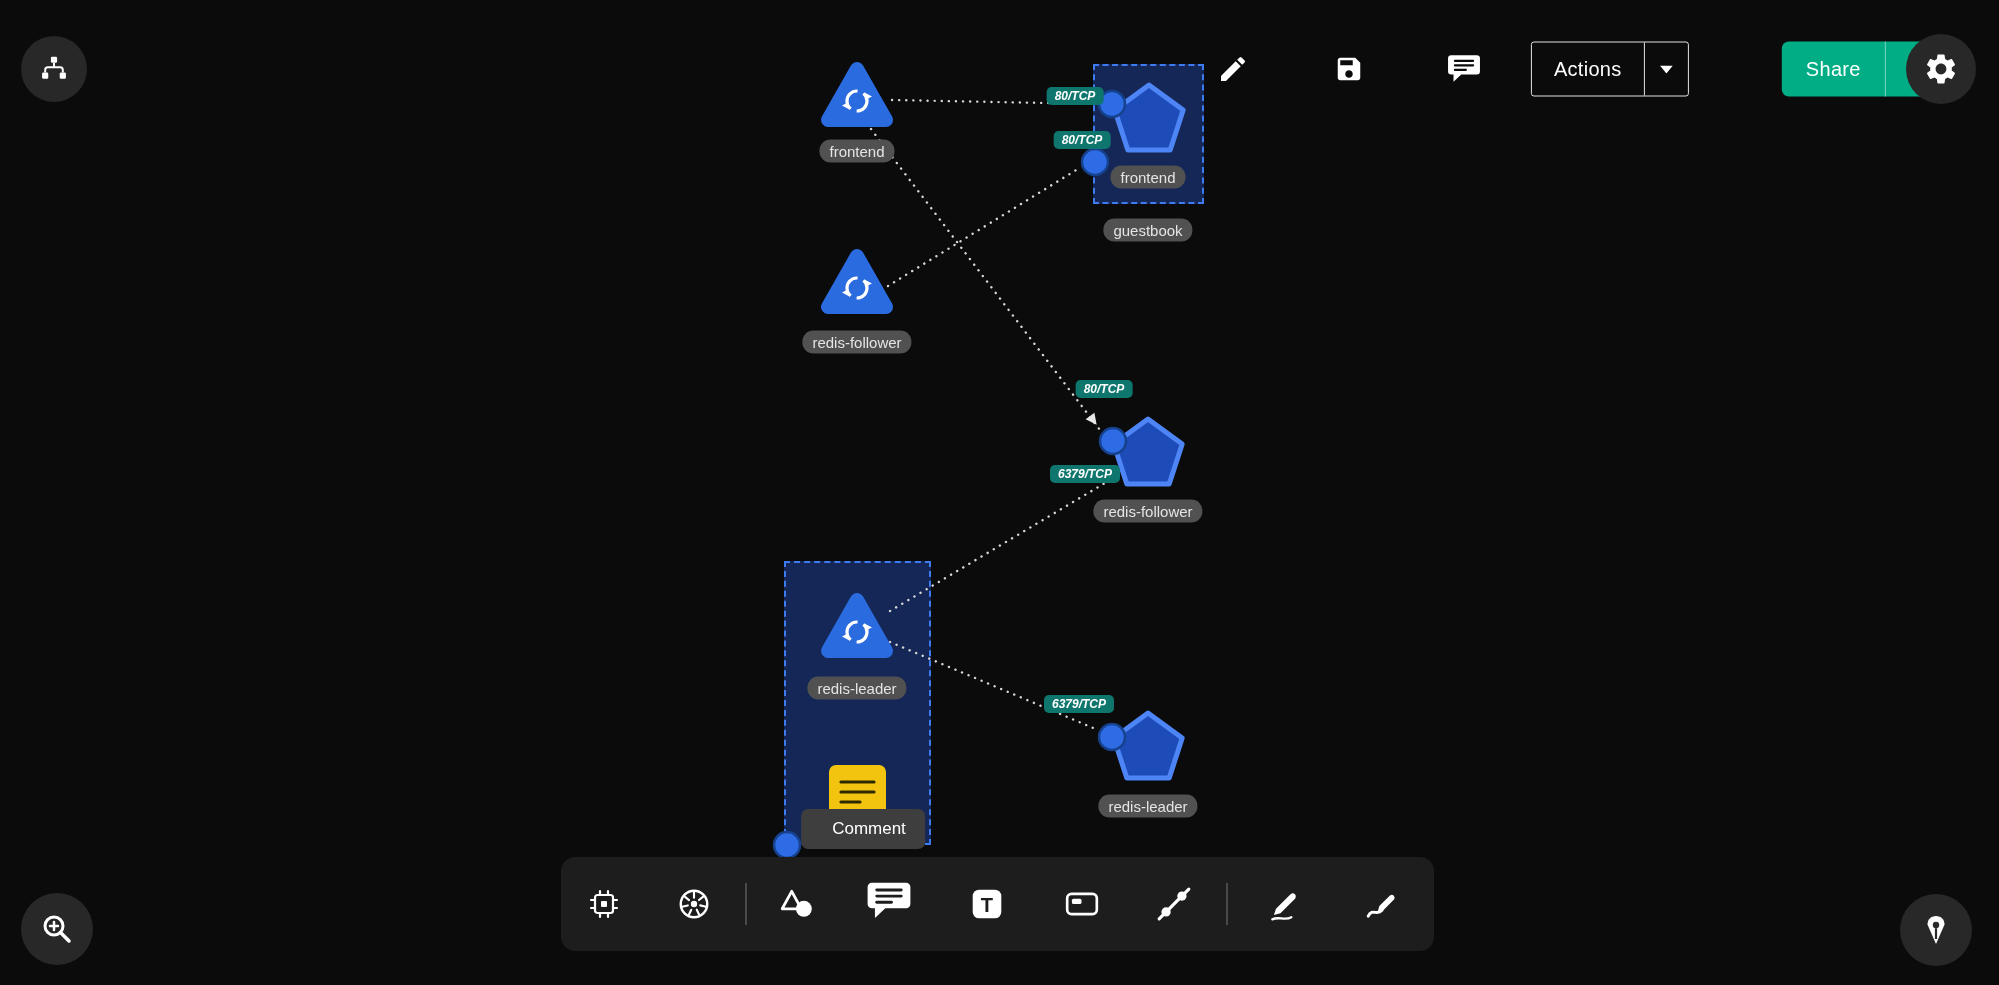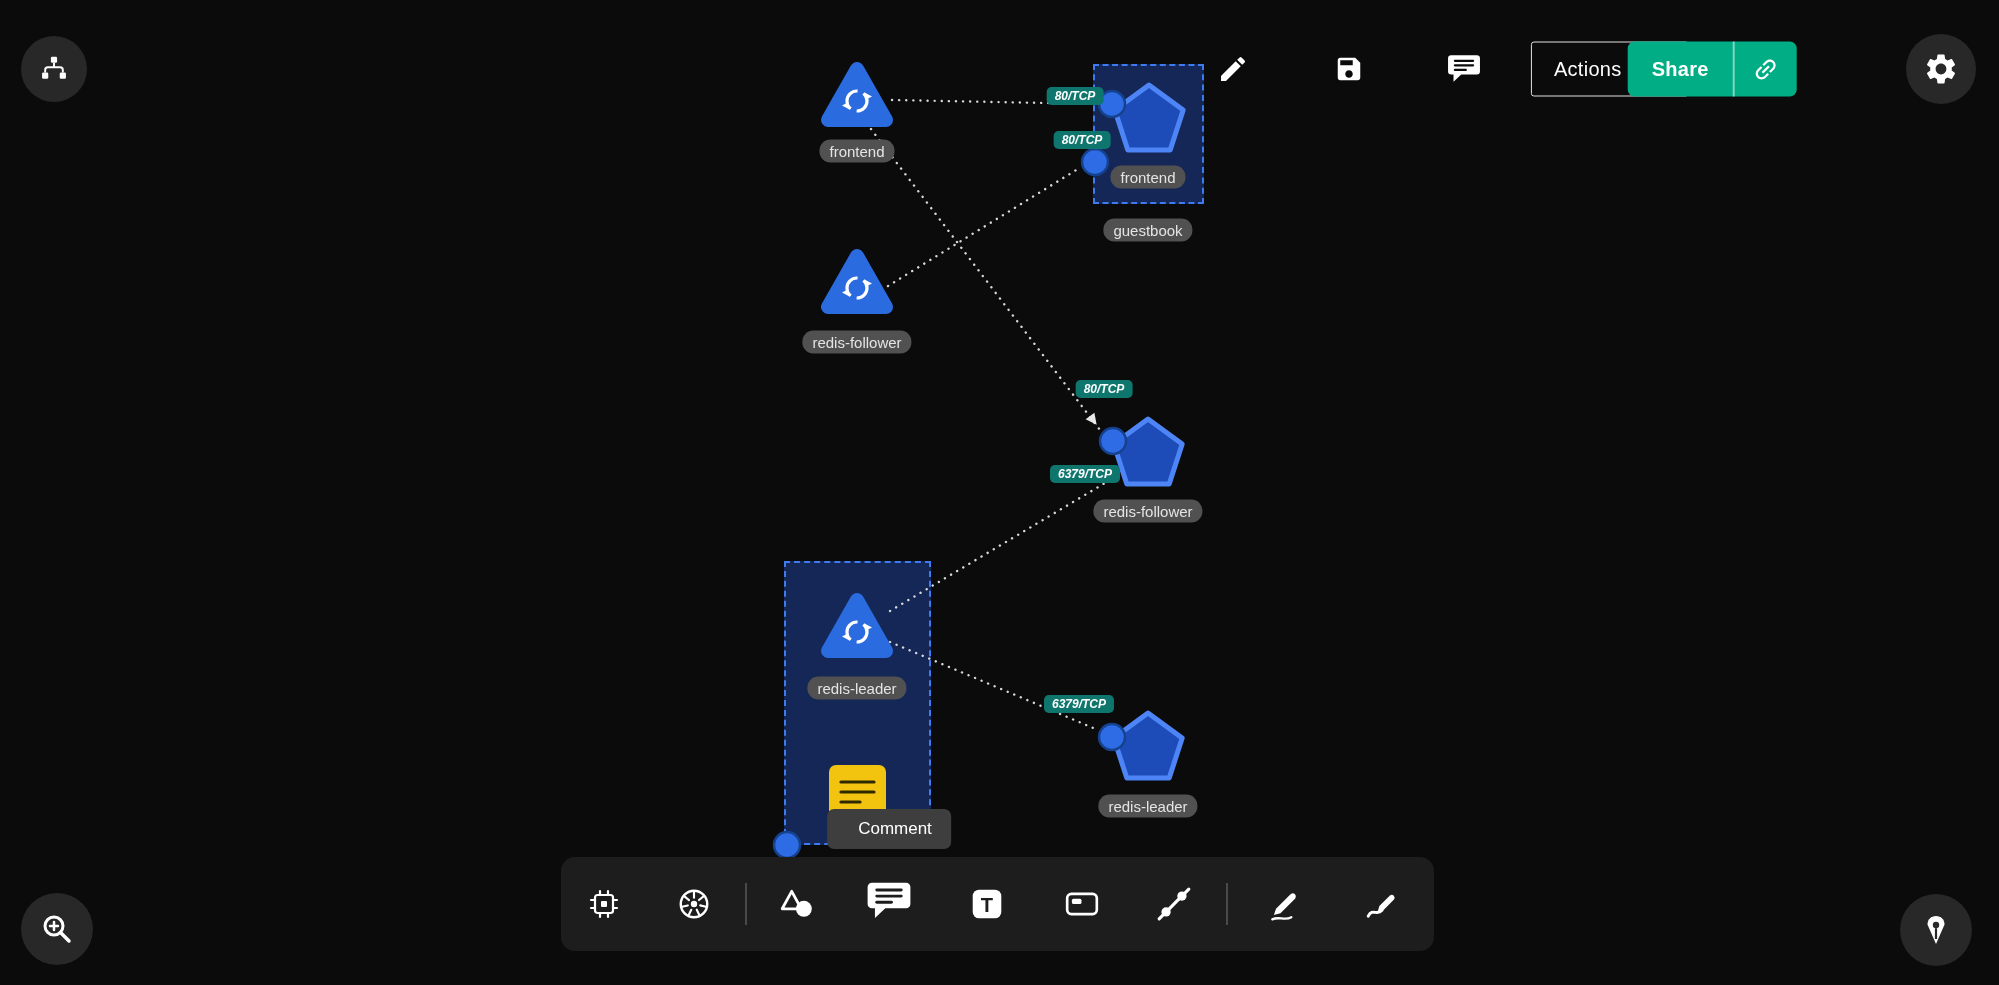--- a/index.html
+++ b/index.html
@@ -183,21 +183,21 @@
 <div class="ctr actions-btn" style="left:1610px; top:69px;">
   <span class="actions-label">Actions</span>
   <span class="actions-sep"></span>
   <span class="actions-caret">
     <svg width="13" height="8" viewBox="0 0 13 8">
       <polygon points="0,0 13,0 6.5,8" fill="#fff"></polygon>
     </svg>
   </span>
 </div>
 
-<div class="ctr share-btn" style="left:1712px; top:69px;font-weight:bold;">
+<div class="ctr share-btn" style="left:1865px; top:69px;">
   <span class="share-main">
     <span>Share</span>
   </span>
   <span class="share-sep"></span>
   <span class="share-link">
     <svg width="28" height="28" viewBox="0 0 24 24">
       <g transform="rotate(-45 12 12)">
         <path fill="#fff" d="M3.9 12c0-1.71 1.39-3.1 3.1-3.1h4V7H7c-2.76 0-5 2.24-5 5s2.24 5 5 5h4v-1.9H7c-1.71 0-3.1-1.39-3.1-3.1zm4.1 1h8v-2H8v2zm9-6h-4v1.9h4c1.71 0 3.1 1.39 3.1 3.1s-1.39 3.1-3.1 3.1h-4V17h4c2.76 0 5-2.24 5-5s-2.24-5-5-5z"></path>
       </g>
     </svg>
@@ -220,21 +220,21 @@
 </div>
 
 <div class="ctr circle-btn" style="left:1936px; top:930px; width:72px; height:72px;">
   <svg width="36" height="36" viewBox="0 0 36 36">
     <path d="M18 4 C23 4 26.5 7.5 26.5 12.5 L18 32 L9.5 12.5 C9.5 7.5 13 4 18 4 Z" fill="#fff"></path>
     <circle cx="18" cy="13" r="3.2" fill="#282828"></circle>
     <line x1="18" y1="16.2" x2="18" y2="27" stroke="#282828" stroke-width="2.2"></line>
   </svg>
 </div>
 
-<div class="tooltip" style="left:889px; top:829px;padding-left:31px;">Comment</div>
+<div class="tooltip" style="left:863px; top:829px;padding-left:31px;">Comment</div>
 
 <div class="toolbar">
 
   <div class="tool" style="left:43px; top:47px;">
     <svg width="34" height="34" viewBox="0 0 34 34">
       <rect x="8" y="8" width="18" height="18" rx="2.5" stroke="#fff" stroke-width="2.2" fill="none"></rect>
       <rect x="14" y="14" width="6" height="6" rx="1" fill="#fff"></rect>
       <g stroke="#fff" stroke-width="2.2" stroke-linecap="round">
         <line x1="13" y1="4" x2="13" y2="8"></line>
           <line x1="21" y1="4" x2="21" y2="8"></line>

